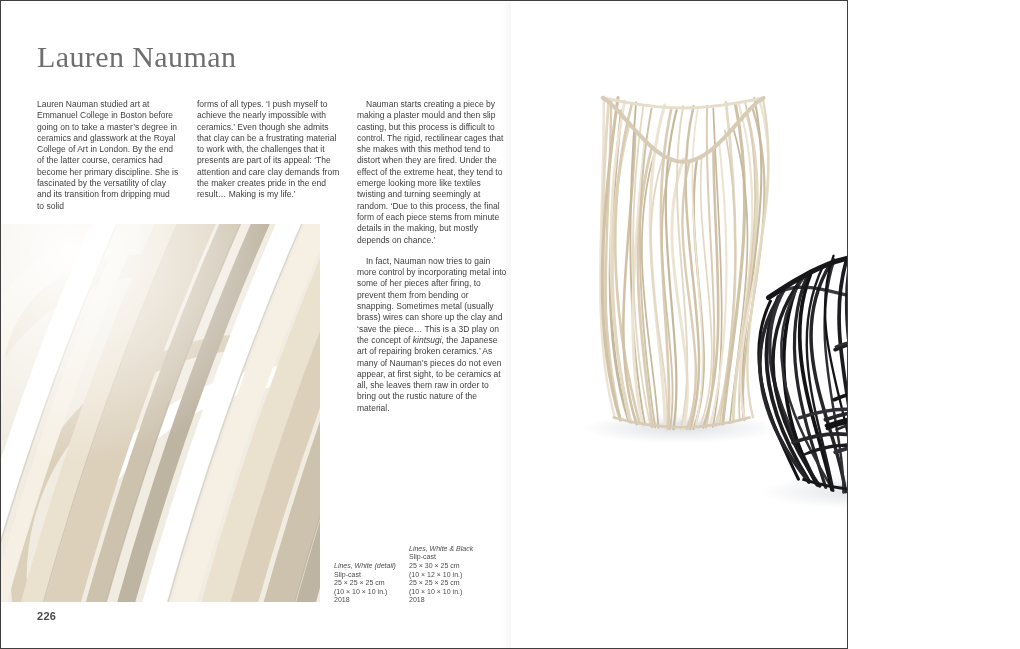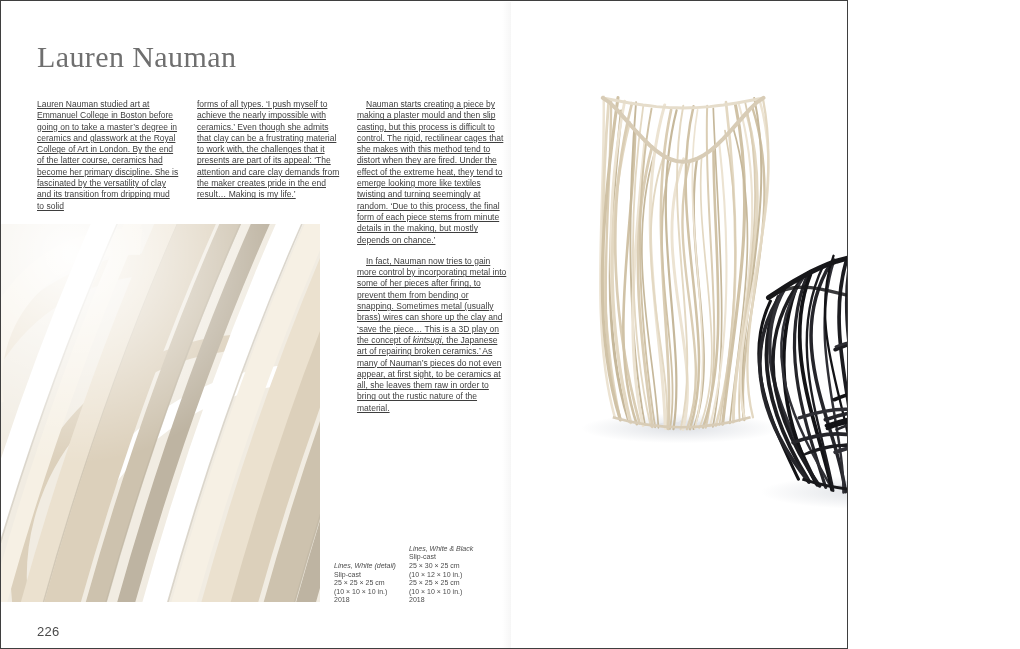--- a/index.html
+++ b/index.html
@@ -6,35 +6,35 @@
   .spread{
     position:relative;width:848px;height:649px;background:#ffffff;
     border:1px solid #3f3f3f;box-sizing:border-box;overflow:hidden;
     font-family:"Liberation Sans",sans-serif;
   }
   .page-title{
     position:absolute;left:36px;top:39px;margin:0;
     font-family:"Liberation Serif",serif;font-weight:400;
     font-size:30px;color:#6f6f6f;letter-spacing:.4px;
   }
-  .col{position:absolute;top:98px;font-size:8.5px;line-height:11.3px;color:#3e3e3e;text-decoration:underline;}
+  .col{position:absolute;top:98px;font-size:8.5px;line-height:11.3px;color:#3e3e3e;}
   .col p{margin:0;}
   .col p.indent{text-indent:9px;}
   .col p + p{margin-top:10px;}
   .col-1{left:36px;width:142px;}
   .col-2{left:196px;width:146px;}
   .col-3{left:356px;width:150px;}
   .photo-left{position:absolute;left:0;top:223px;width:319px;height:378px;}
   .photo-left svg{display:block;}
   .caption{position:absolute;font-size:7px;line-height:8.6px;color:#4c4c4c;}
   .caption-left{left:333px;bottom:43px;width:76px;}
   .caption-right{left:408px;bottom:43px;width:84px;}
   .cap-title{font-style:italic;}
   .cap-details{white-space:pre-line;}
-  .folio{position:absolute;left:36px;bottom:9px;font-size:13px;font-weight:normal;color:#4a4a4a;letter-spacing:.3px;}
+  .folio{position:absolute;left:36px;bottom:26px;font-size:11px;font-weight:bold;color:#4a4a4a;letter-spacing:.3px;}
   .photo-right{position:absolute;left:510px;top:1px;width:509px;height:647px;}
   .photo-right svg{display:block;}
   .gutter{
     position:absolute;left:501px;top:1px;width:18px;height:647px;pointer-events:none;
     background:linear-gradient(to right,rgba(0,0,0,0),rgba(0,0,0,0.035),rgba(0,0,0,0));
   }
 </style>
 </head>
 <body>
 

